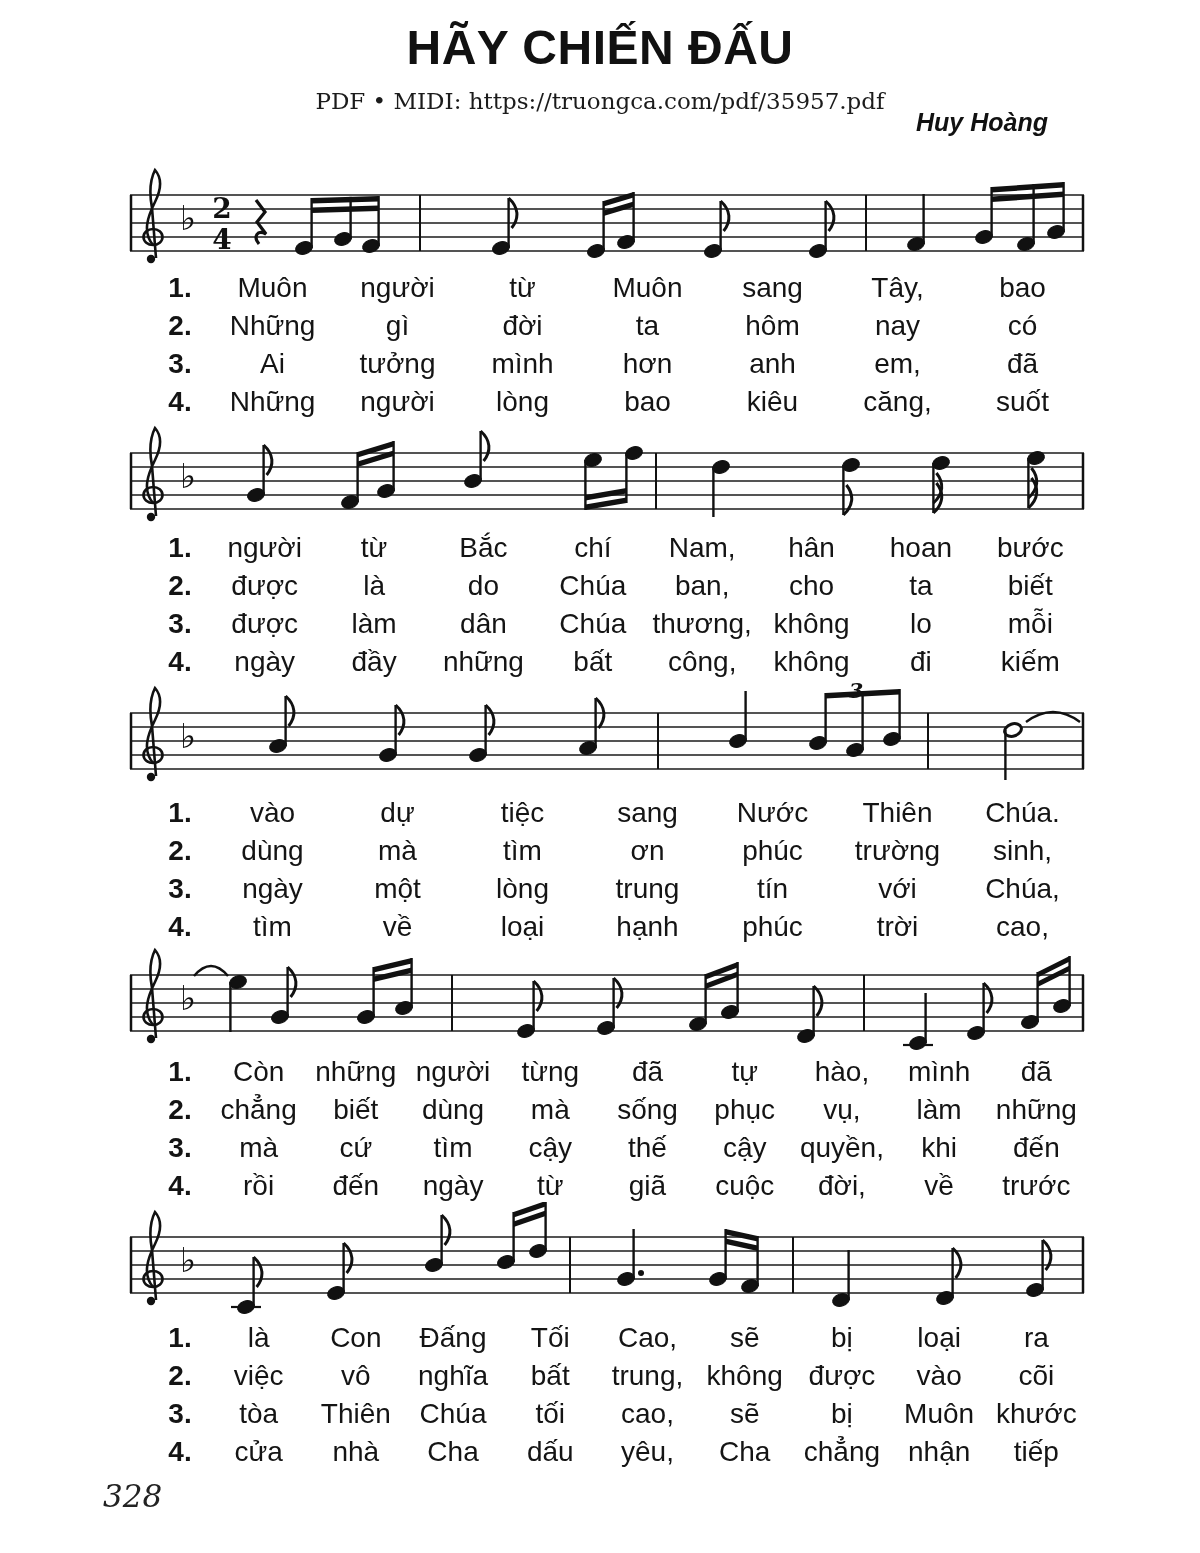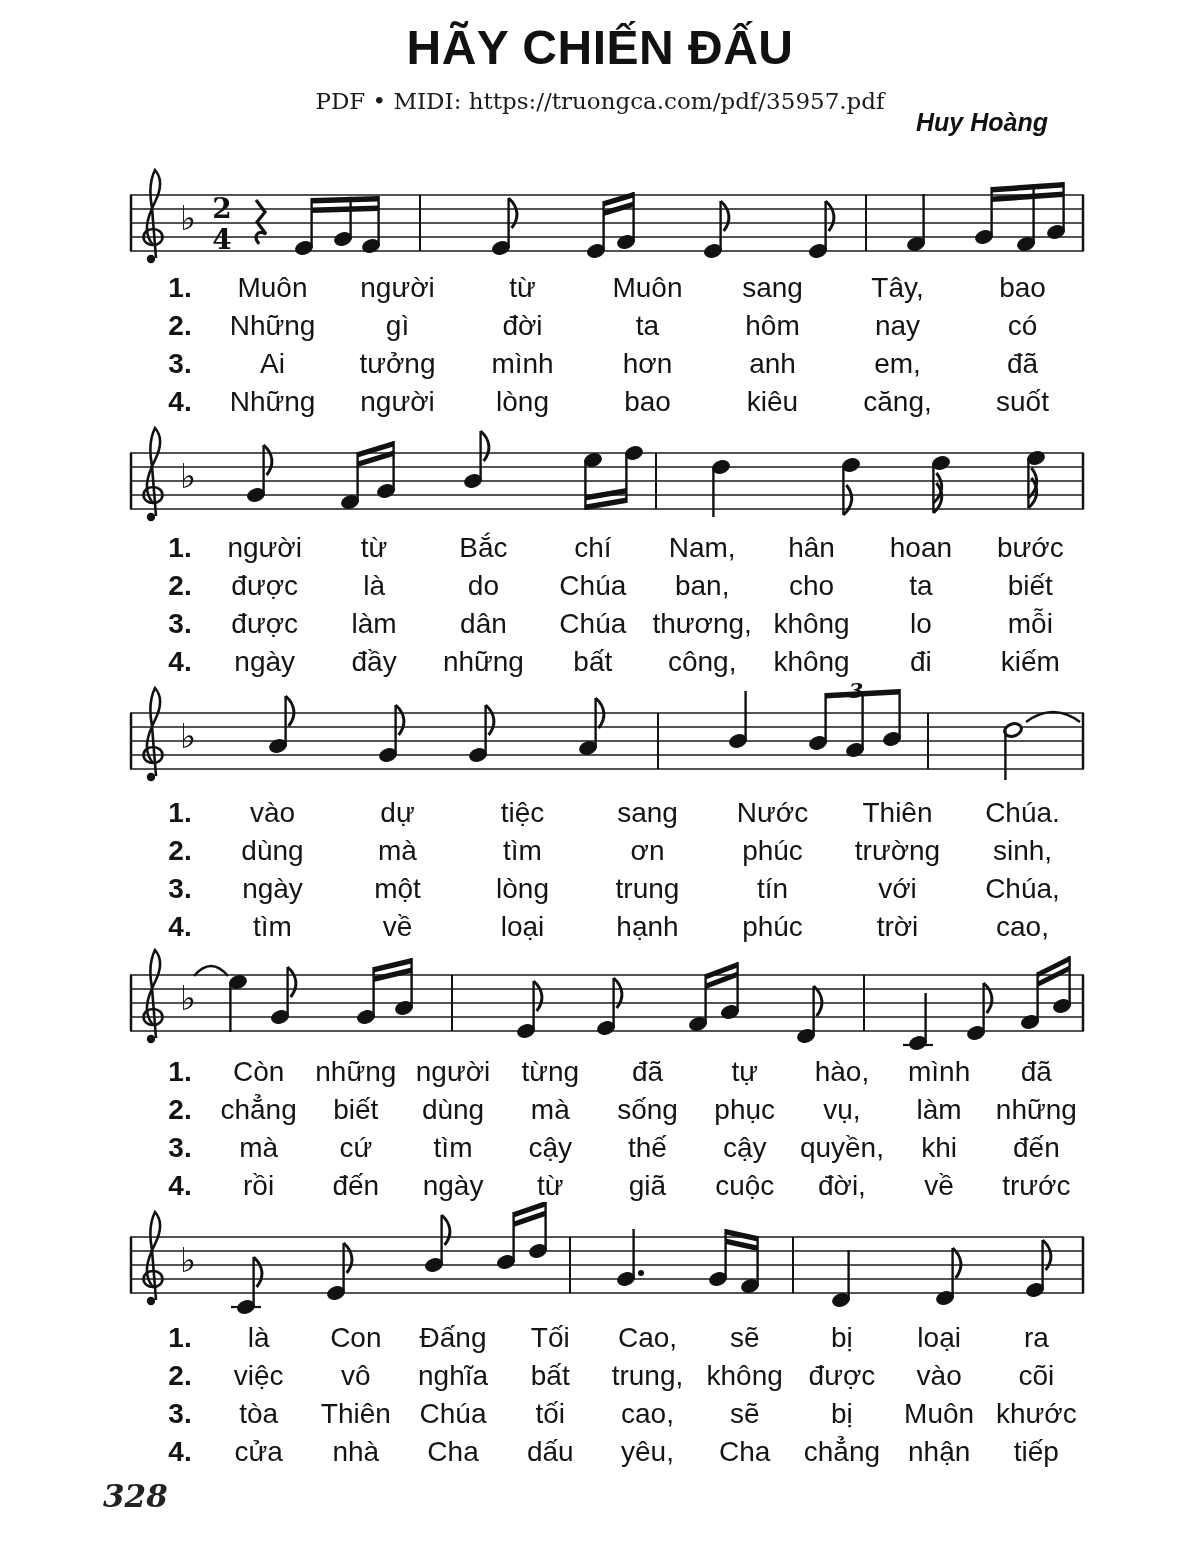--- a/index.html
+++ b/index.html
@@ -11,21 +11,21 @@
          font-family:"DejaVu Serif",serif;font-size:23px;color:#1b1b1b;}
   .composer{position:absolute;top:108px;right:152px;font-size:25px;
          font-weight:bold;font-style:italic;color:#111;}
   .caption{position:absolute;top:139px;left:182px;font-size:23px;color:#1b1b1b;}
   .stave{position:absolute;left:128px;width:958px;height:140px;}
   .lyrics{position:absolute;left:150px;width:935px;}
   .lyr-row{display:flex;align-items:baseline;height:38px;font-size:28px;color:#141414;}
   .vnum{flex:0 0 60px;text-align:center;font-weight:bold;}
   .word{flex:1;text-align:center;white-space:nowrap;}
   .pagenum{position:absolute;left:103px;top:1478px;font-family:"DejaVu Serif",serif;
-         font-style:italic;font-size:31px;color:#222;font-weight:bold;}
+         font-style:italic;font-size:31px;color:#222;}
 </style>
 </head>
 <body>
 
 <div class="page">
   <div class="title">HÃY CHIẾN ĐẤU</div>
   <div class="subtitle">PDF • MIDI: https://truongca.com/pdf/35957.pdf</div>
   <div class="composer">Huy Hoàng</div>
 
   <svg class="stave" style="top:160px" viewBox="0 0 958 140">

